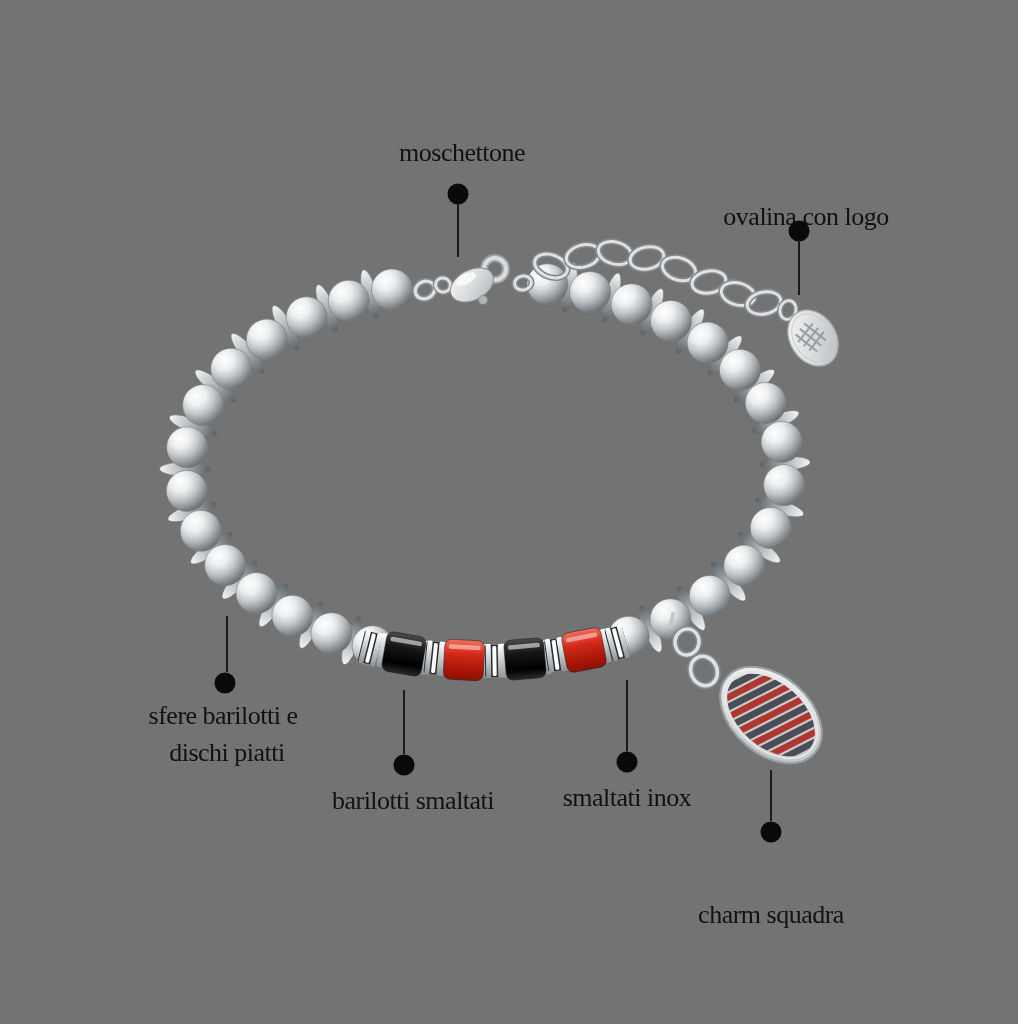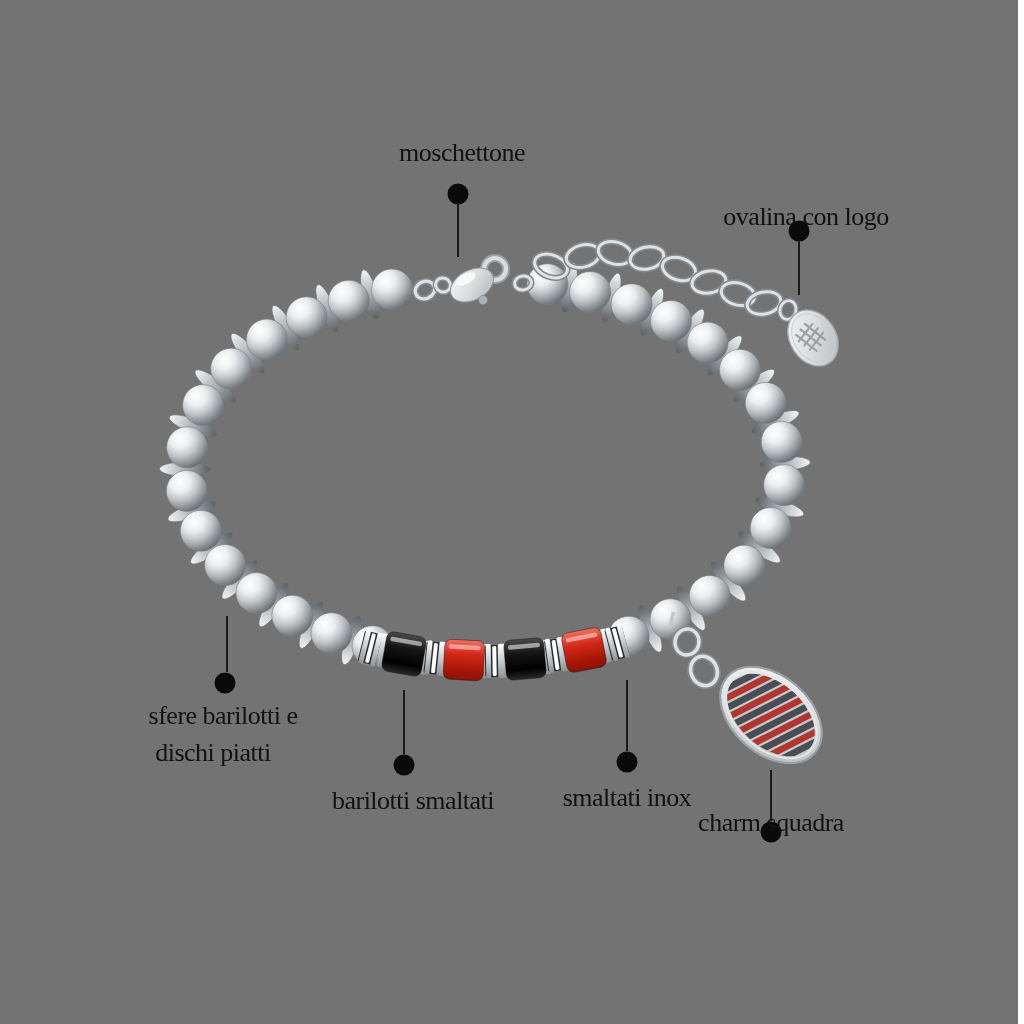--- a/index.html
+++ b/index.html
@@ -287,34 +287,34 @@
   <div>
     <div class="ann-label" style="left:806px;top:178px;margin-top:24px;">ovalina con logo</div>
     <div class="ann-dot" style="left:799px;top:231px;"></div>
     <div class="ann-line" style="left:799px;top:240px;height:55px;"></div>
   </div>
 
   <div>
     <div class="ann-line" style="left:227px;top:616px;height:56px;"></div>
     <div class="ann-dot" style="left:225px;top:683px;"></div>
     <div class="ann-label" style="left:223px;top:701px;">sfere barilotti e</div>
-    <div class="ann-label" style="left:213px;top:738px;">dischi piatti</div>
+    <div class="ann-label" style="left:227px;top:738px;">dischi piatti</div>
   </div>
 
   <div>
     <div class="ann-line" style="left:404px;top:690px;height:64px;"></div>
     <div class="ann-dot" style="left:404px;top:765px;"></div>
     <div class="ann-label" style="left:406px;top:786px;margin-left:7px;">barilotti smaltati</div>
   </div>
 
   <div>
     <div class="ann-line" style="left:627px;top:680px;height:71px;"></div>
     <div class="ann-dot" style="left:627px;top:762px;"></div>
     <div class="ann-label" style="left:627px;top:783px;">smaltati inox</div>
   </div>
 
   <div>
     <div class="ann-line" style="left:771px;top:770px;height:51px;"></div>
     <div class="ann-dot" style="left:771px;top:832px;"></div>
-    <div class="ann-label" style="left:771px;top:808px;">charm squadra</div>
+    <div class="ann-label" style="left:771px;top:900px;">charm squadra</div>
   </div>
 
 </div>
 
 </body></html>

